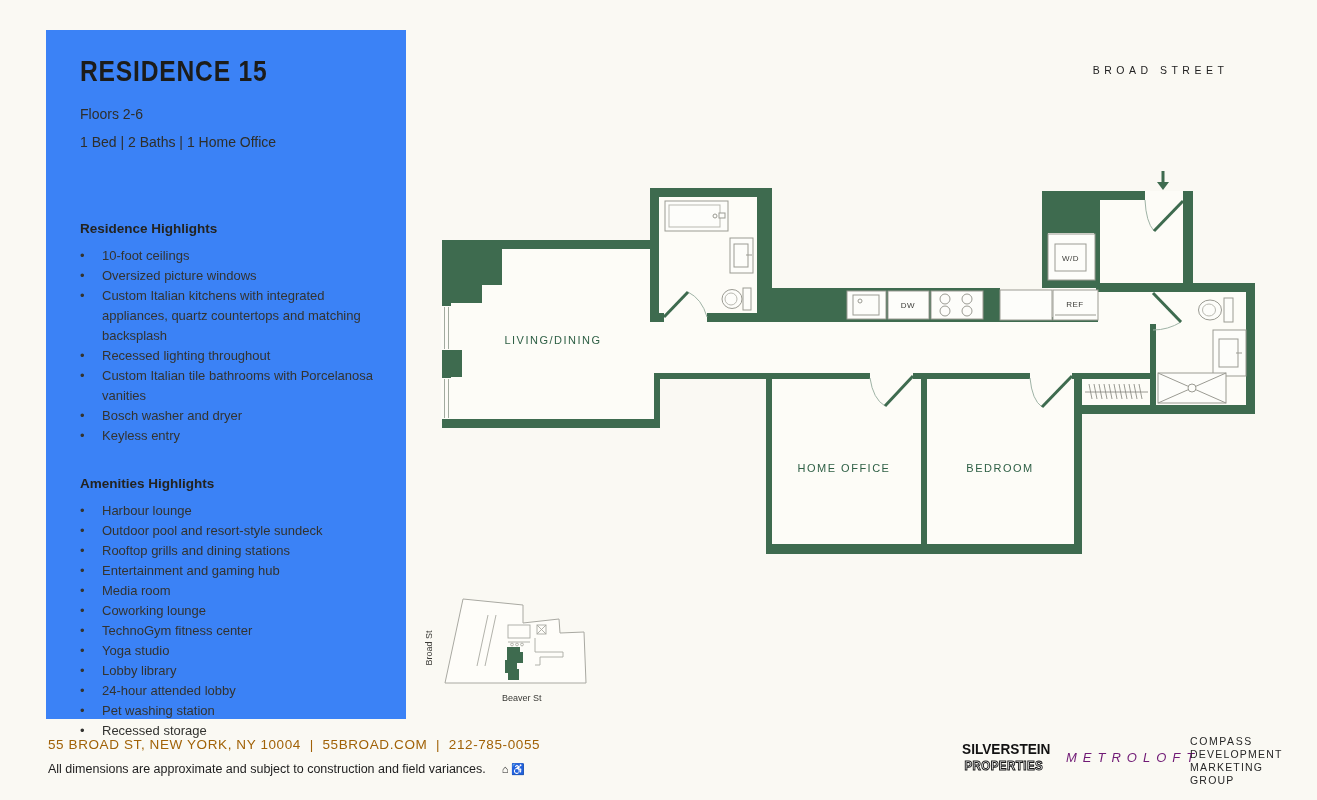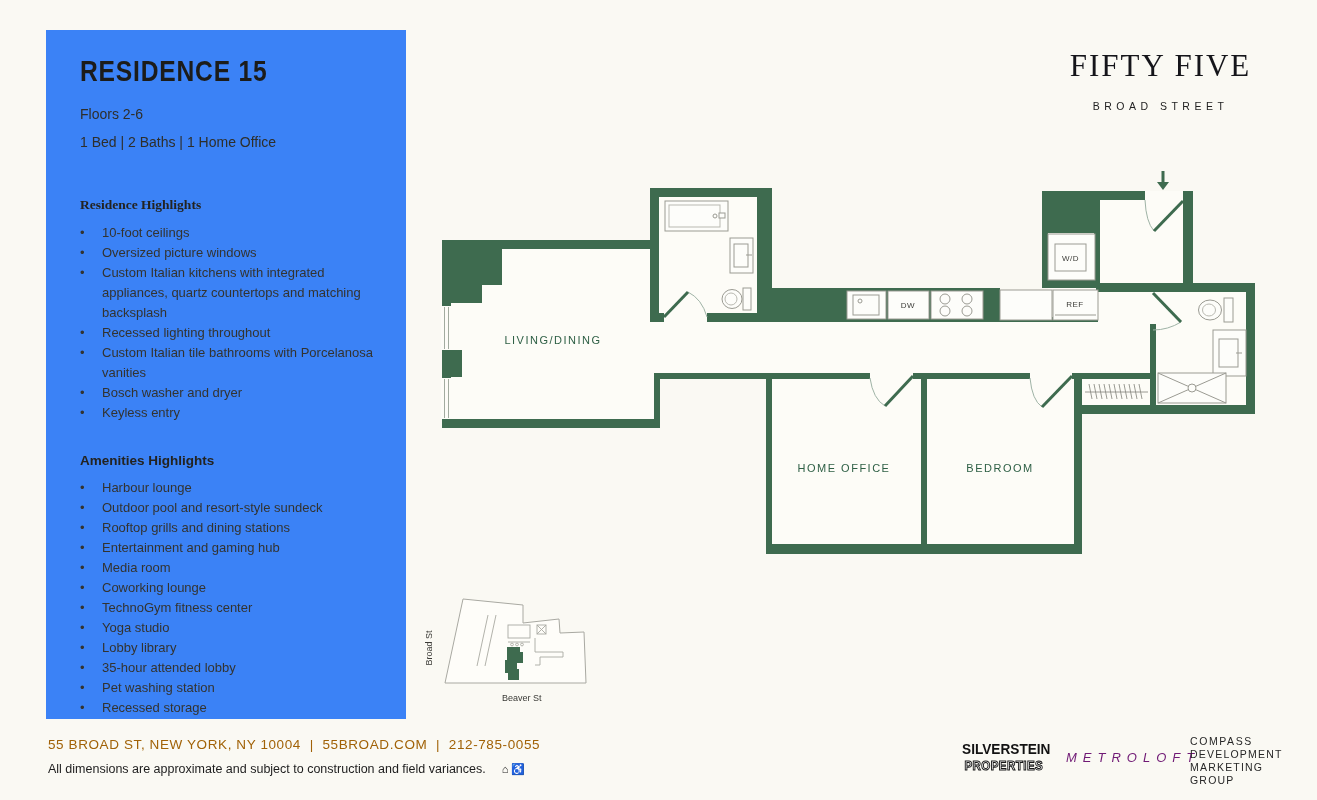--- a/index.html
+++ b/index.html
@@ -17,21 +17,21 @@
     background:#3b82f6; padding:24px 26px 0 34px;
   }
   .res-title {
     display:inline-block; font-size:30px; font-weight:700; color:#1c1c1a;
     letter-spacing:1px; transform:scaleX(0.82); transform-origin:left bottom;
     text-transform:uppercase; white-space:nowrap;
   }
   .res-floors { margin-top:18px; font-size:14px; color:#2e2e2a; }
   .res-specs  { margin-top:12px; font-size:14px; color:#2e2e2a; }
   .hl-heading { font-size:13.5px; font-weight:700; color:#232321; }
-  .hl-heading.first { margin-top:47px;font-family:Liberation Serif, serif; }
+  .hl-heading.first { margin-top:71px; }
   .hl-heading.second { margin-top:30px; }
   ul.hl-list { list-style:none; margin-top:10px; }
   ul.hl-list li { display:flex; font-size:13px; line-height:20px; color:#333330; }
   ul.hl-list .bullet { width:22px; flex:0 0 22px; color:#333330; }
   ul.hl-list .li-text { flex:1; }
   
   .brand { position:absolute; left:1058px; top:48px; width:205px; text-align:center; }
   .brand-name {
     font-family:"Liberation Serif", serif; font-size:31px; letter-spacing:2px;
     color:#15151a; white-space:nowrap;
@@ -140,35 +140,34 @@
       <li>
         <span class="bullet">•</span>
         <span class="li-text">Yoga studio</span>
       </li>
       <li>
         <span class="bullet">•</span>
         <span class="li-text">Lobby library</span>
       </li>
       <li>
         <span class="bullet">•</span>
-        <span class="li-text">35-hour attended lobby</span>
+        <span class="li-text">24-hour attended lobby</span>
       </li>
       <li>
         <span class="bullet">•</span>
         <span class="li-text">Pet washing station</span>
       </li>
       <li>
         <span class="bullet">•</span>
         <span class="li-text">Recessed storage</span>
       </li>
     </ul>
 </div>
 
 <div class="brand">
-  <div class="brand-name">FIFTY FIVE</div>
   <div class="brand-street">BROAD STREET</div>
 </div>
 
 <div class="plan-wrap">
 <svg width="830" height="400" viewBox="0 0 830 400">
 
   <g fill="#fdfcf7">
     <rect x="19" y="81" width="204" height="170"></rect>
     <rect x="218" y="124" width="500" height="81"></rect>
     <rect x="227" y="29" width="98" height="116"></rect>

